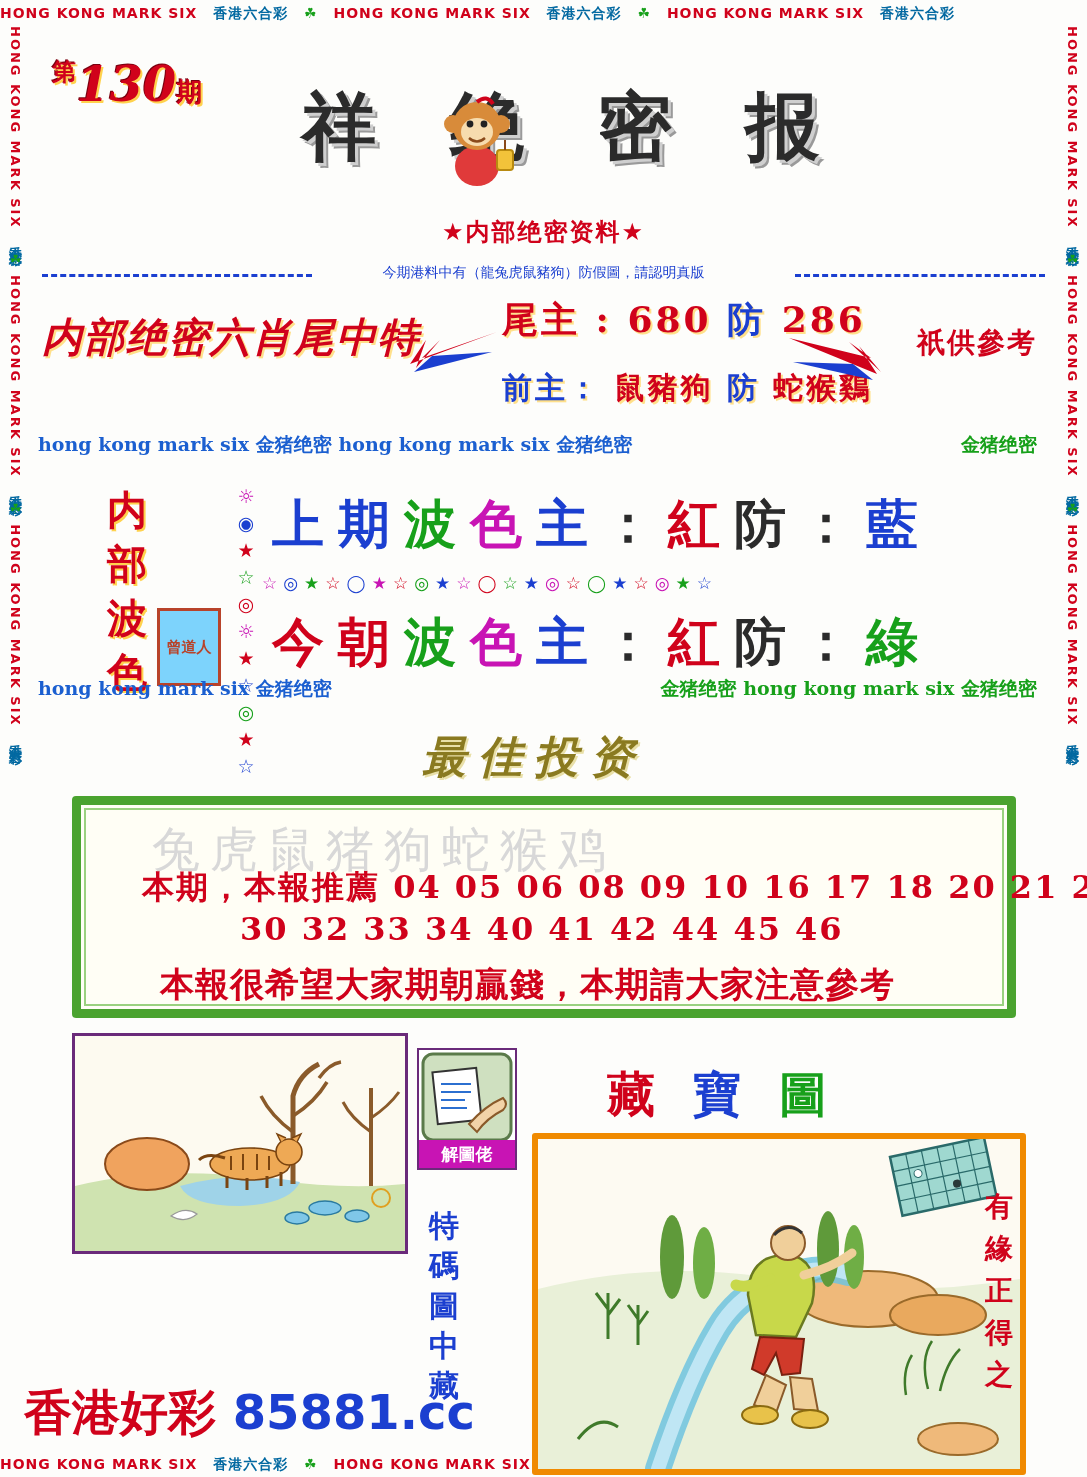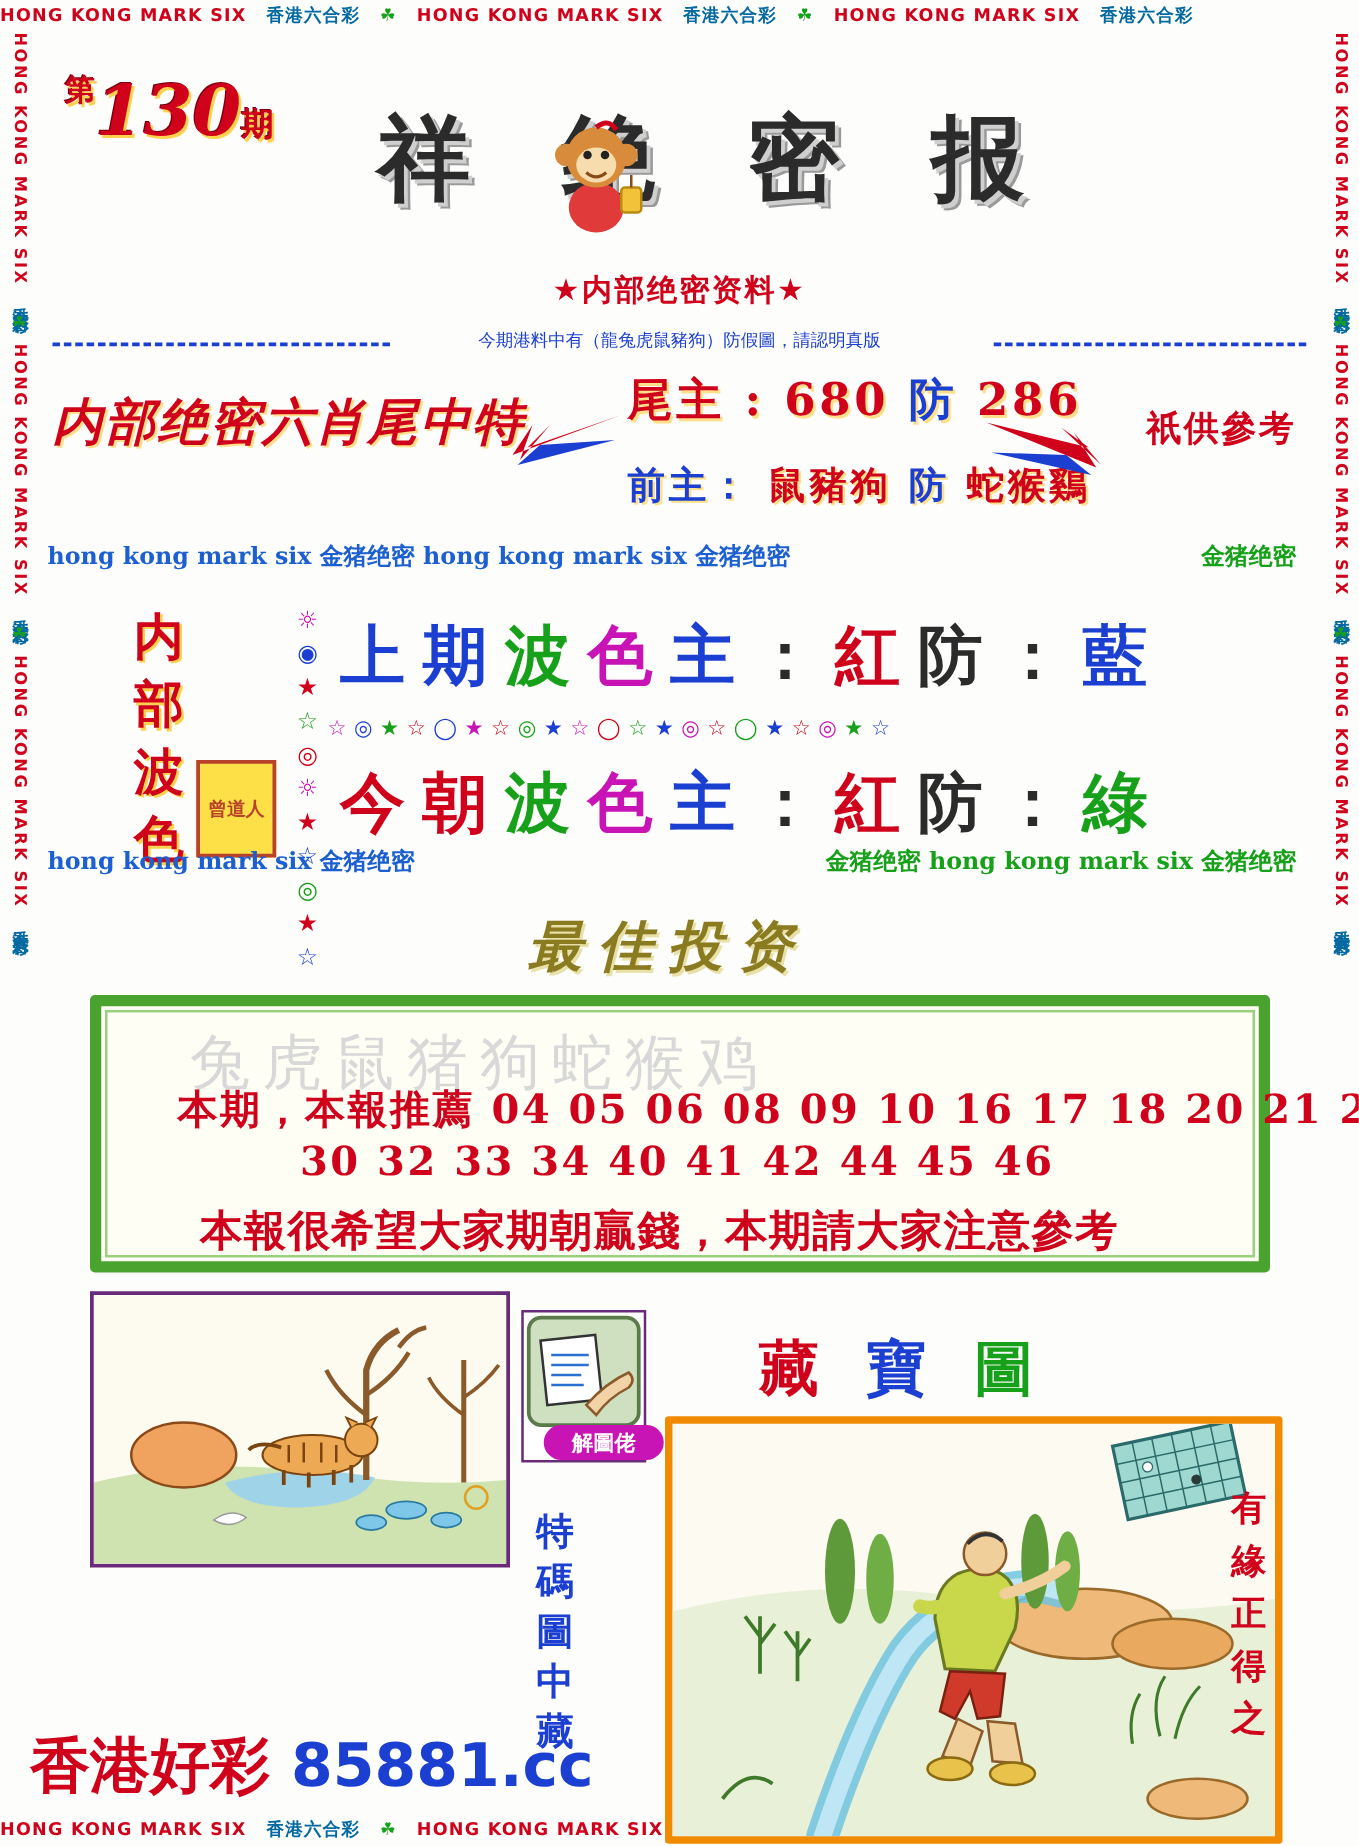--- a/index.html
+++ b/index.html
@@ -33,21 +33,21 @@
   }
   .stage{position:absolute;left:32px;top:28px;width:1023px;height:1421px;}
 
   
   .issue{
     position:absolute;left:20px;top:28px;
     font-family:"DejaVu Serif","Liberation Serif",serif;font-weight:bold;
     color:#d0021b;
     text-shadow:2px 2px 0 #ffd24d,-1px -1px 0 #7a0010;
   }
-  .issue .num{font-size:56px;font-style:italic;}
+  .issue .num{font-size:48px;font-style:italic;}
   .issue .qi{font-size:26px;}
   .issue .di{font-size:24px;vertical-align:top;}
 
   .title-main{
     position:absolute;left:270px;top:50px;
     font-family:"DejaVu Serif",serif;font-weight:bold;font-size:74px;
     color:#2b2b2b;letter-spacing:24px;
     text-shadow:3px 3px 0 #cfcfcf, 5px 5px 0 #9a9a9a;
   }
   .monkey{
@@ -106,21 +106,21 @@
     position:absolute;left:60px;top:455px;width:70px;
     font-family:"DejaVu Serif",serif;font-weight:bold;font-size:40px;
     color:#d0021b;line-height:54px;text-align:center;
     text-shadow:2px 2px 0 #ffd24d;
   }
   .seal{
     position:absolute;left:125px;top:580px;width:58px;height:72px;
     border:3px solid #b8432a;color:#b8432a;font-size:15px;font-weight:bold;
     font-family:"DejaVu Serif",serif;line-height:1.1;
     display:flex;align-items:center;justify-content:center;text-align:center;
-    background:#fde047;
+    background:#7dd3fc;
   }
   .stars-col{
     position:absolute;left:196px;top:455px;width:36px;
     text-align:center;font-size:19px;line-height:27px;
   }
   .waverow{
     position:absolute;left:240px;
     font-family:"DejaVu Serif",serif;font-weight:bold;font-size:52px;
     letter-spacing:14px;white-space:nowrap;
   }
@@ -172,25 +172,24 @@
   }
   .pic2{
     position:absolute;left:500px;top:1105px;width:482px;height:330px;
     border:6px solid #f08a00;background:#fdfaf0;overflow:hidden;border-radius:3px;
   }
   .badge{
     position:absolute;left:385px;top:1020px;width:96px;height:118px;
     border:2px solid #6a2a7a;background:#fff;
   }
   .badge .cap{
-    position:absolute;left:16px;bottom:0;width:100%;height:28px;
+    position:absolute;left:0;bottom:0;width:100%;height:28px;
     background:#c814b4;color:#fff;font-size:17px;font-weight:bold;
     display:flex;align-items:center;justify-content:center;
     font-family:Liberation Serif, serif;
-    border-radius:14px;
   }
   .treasure{
     position:absolute;left:575px;top:1035px;
     font-family:"DejaVu Serif",serif;font-weight:bold;font-size:48px;
     letter-spacing:38px;
   }
   .treasure .t1{color:#d0021b;}
   .treasure .t2{color:#1b3fd0;}
   .treasure .t3{color:#17a01a;}
   .vtext-left{

